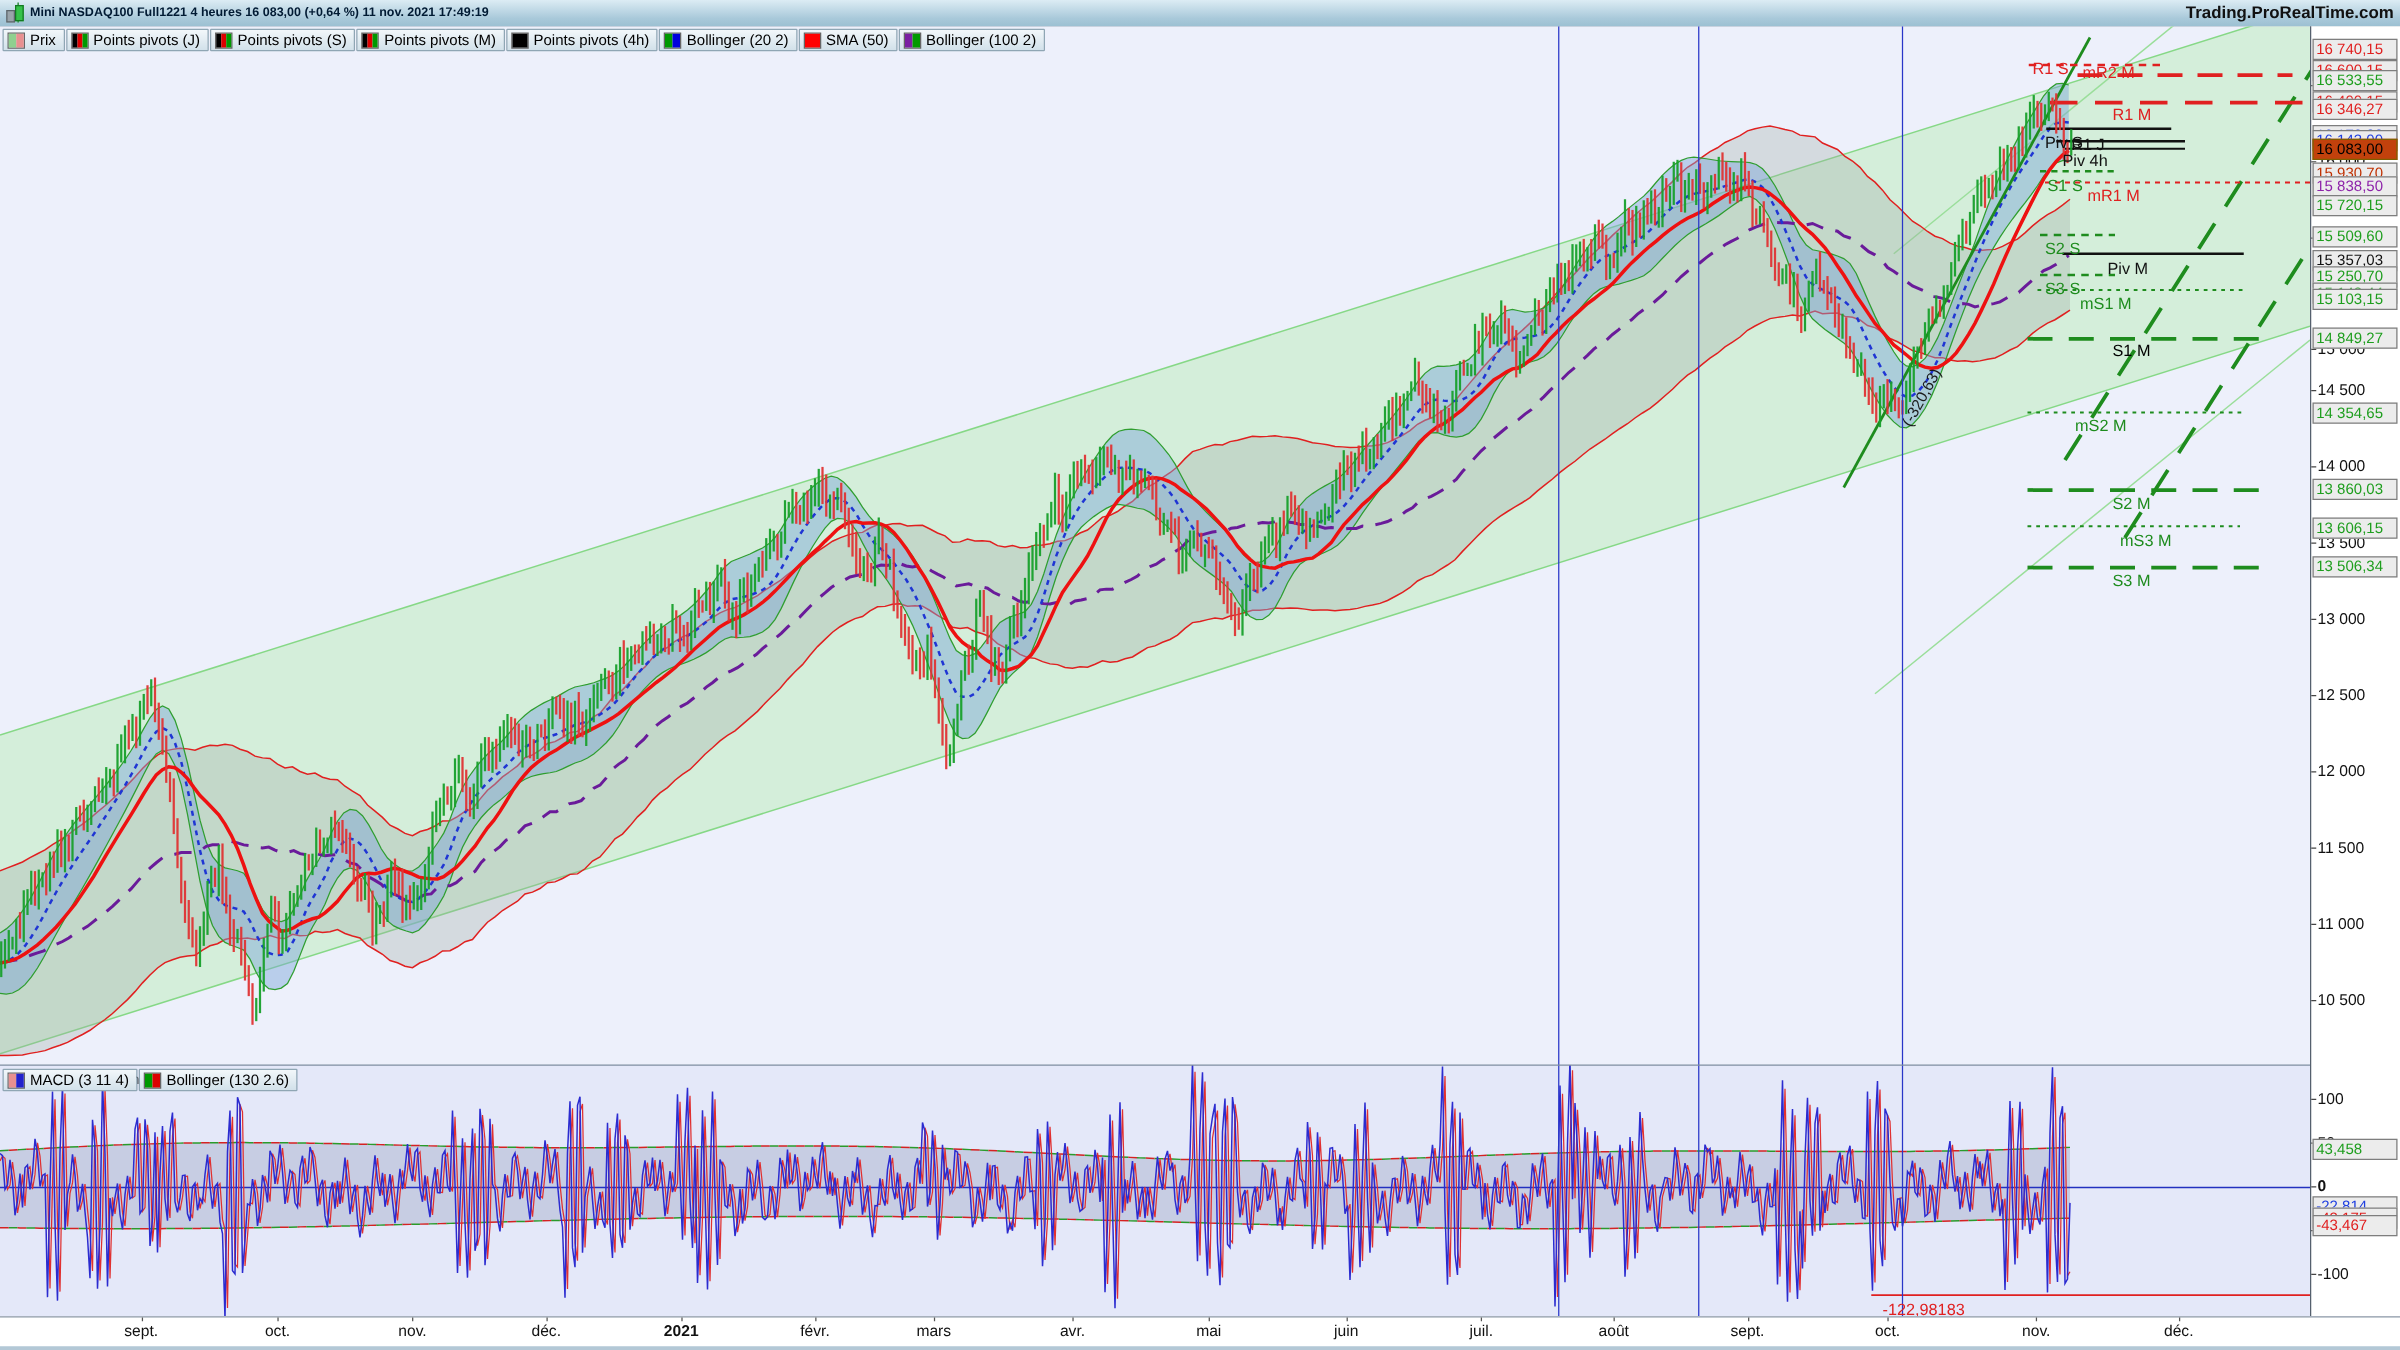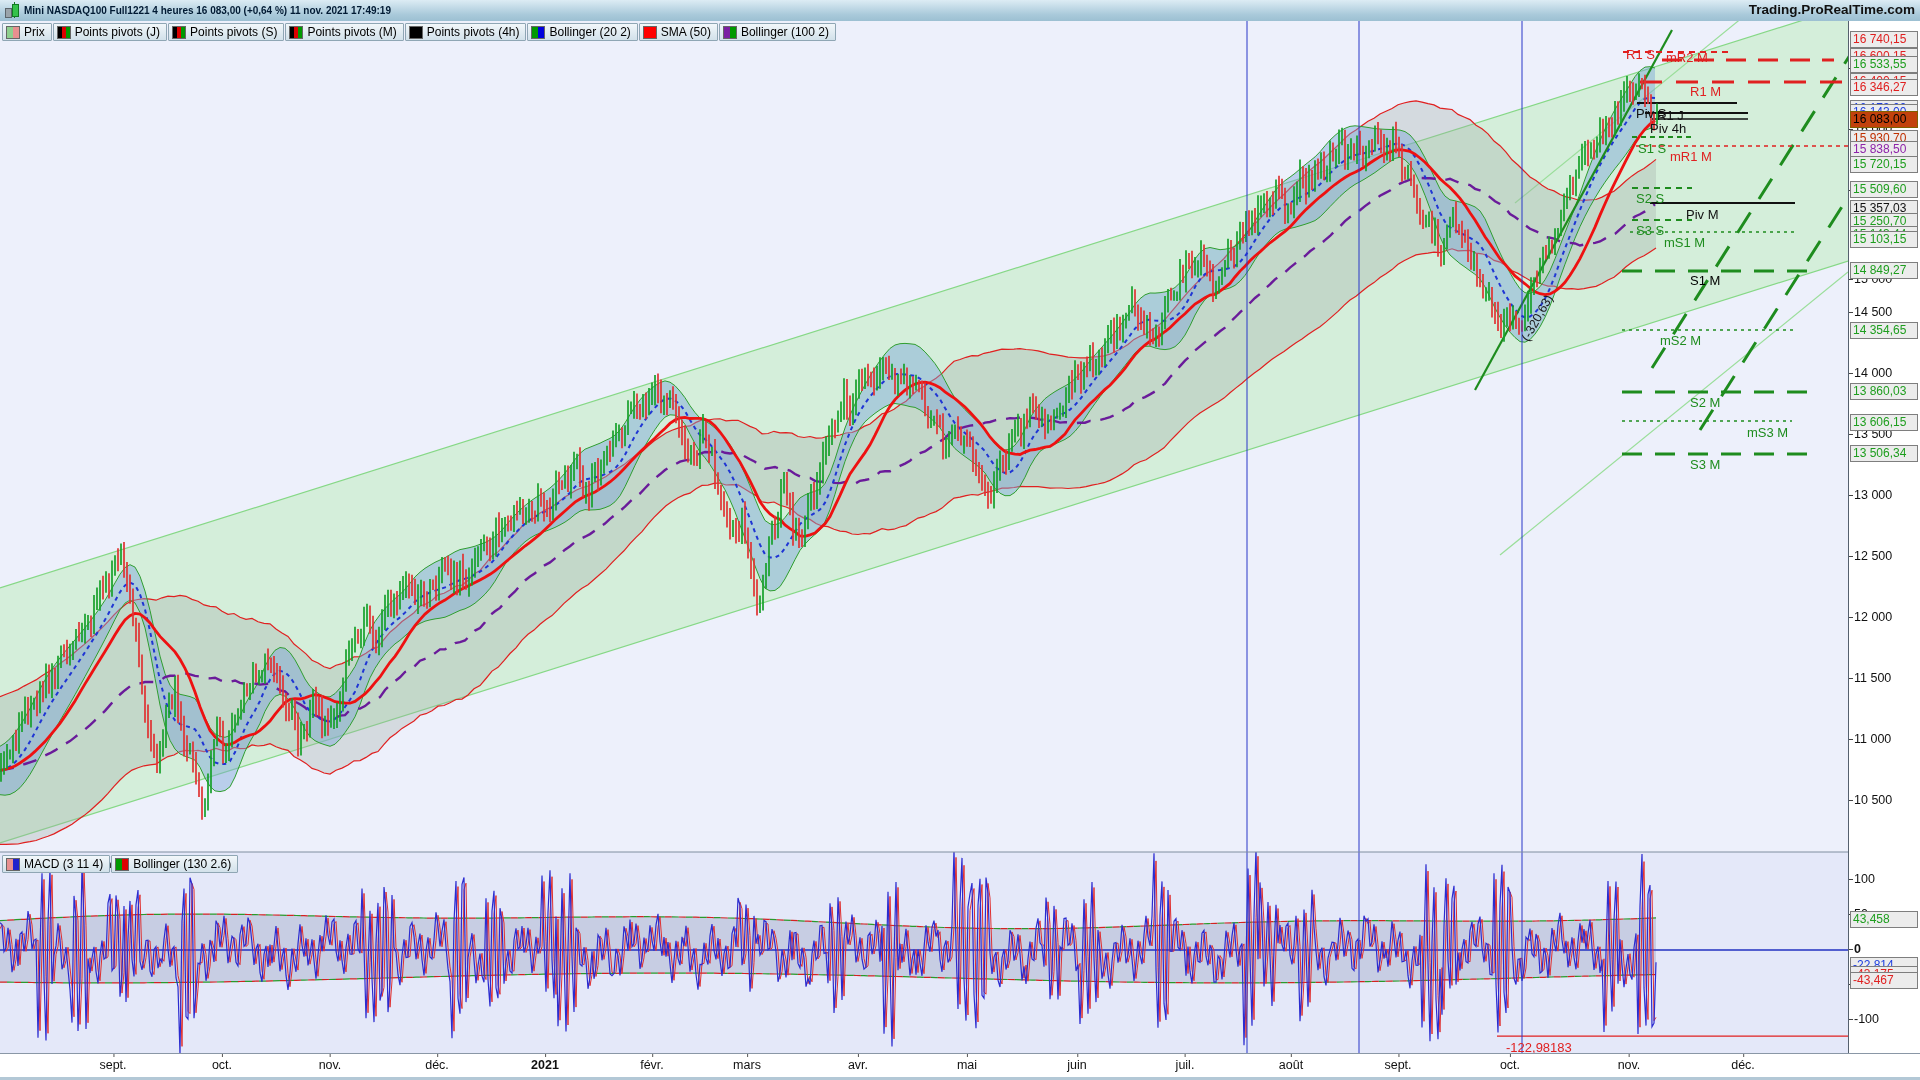--- a/index.html
+++ b/index.html
@@ -763,21 +763,21 @@
         <div class="pivot" style="left: 1650px; top: 100px; color: rgb(17, 17, 17);">Piv 4h</div>
         <div class="pivot" style="left: 1638px; top: 120px; color: rgb(30, 140, 30);">S1 S</div>
         <div class="pivot" style="left: 1670px; top: 128px; color: rgb(224, 32, 32);">mR1 M</div>
         <div class="pivot" style="left: 1636px; top: 170px; color: rgb(30, 140, 30);">S2 S</div>
         <div class="pivot" style="left: 1686px; top: 186px; color: rgb(17, 17, 17);">Piv M</div>
         <div class="pivot" style="left: 1636px; top: 202px; color: rgb(30, 140, 30);">S3 S</div>
         <div class="pivot" style="left: 1664px; top: 214px; color: rgb(30, 140, 30);">mS1 M</div>
         <div class="pivot" style="left: 1690px; top: 252px; color: #000000;">S1 M</div>
         <div class="pivot" style="left: 1660px; top: 312px; color: rgb(30, 140, 30);">mS2 M</div>
         <div class="pivot" style="left: 1690px; top: 374px; color: rgb(30, 140, 30);">S2 M</div>
-        <div class="pivot" style="left: 1747px; top: 404px; color: rgb(30, 140, 30);">mS3 M</div>
+        <div class="pivot" style="left: 1696px; top: 404px; color: rgb(30, 140, 30);">mS3 M</div>
         <div class="pivot" style="left: 1690px; top: 436px; color: rgb(30, 140, 30);">S3 M</div>
       </div>
     <div class="rotlabel" id="trend-label" style="left: 1512px; top: 290px;">(-320,63)</div>
     <div class="macdfloor" id="macd-floor-label" style="left: 1506px; top: 1019.09px;">-122,98183</div>
   </div>
 
   <div class="axis-right" id="axis-right">
       <div class="tick" style="top: 40px;">16 500</div>
       <div class="tick" style="top: 101px;">16 000</div>
       <div class="tick" style="top: 162px;">15 500</div>

